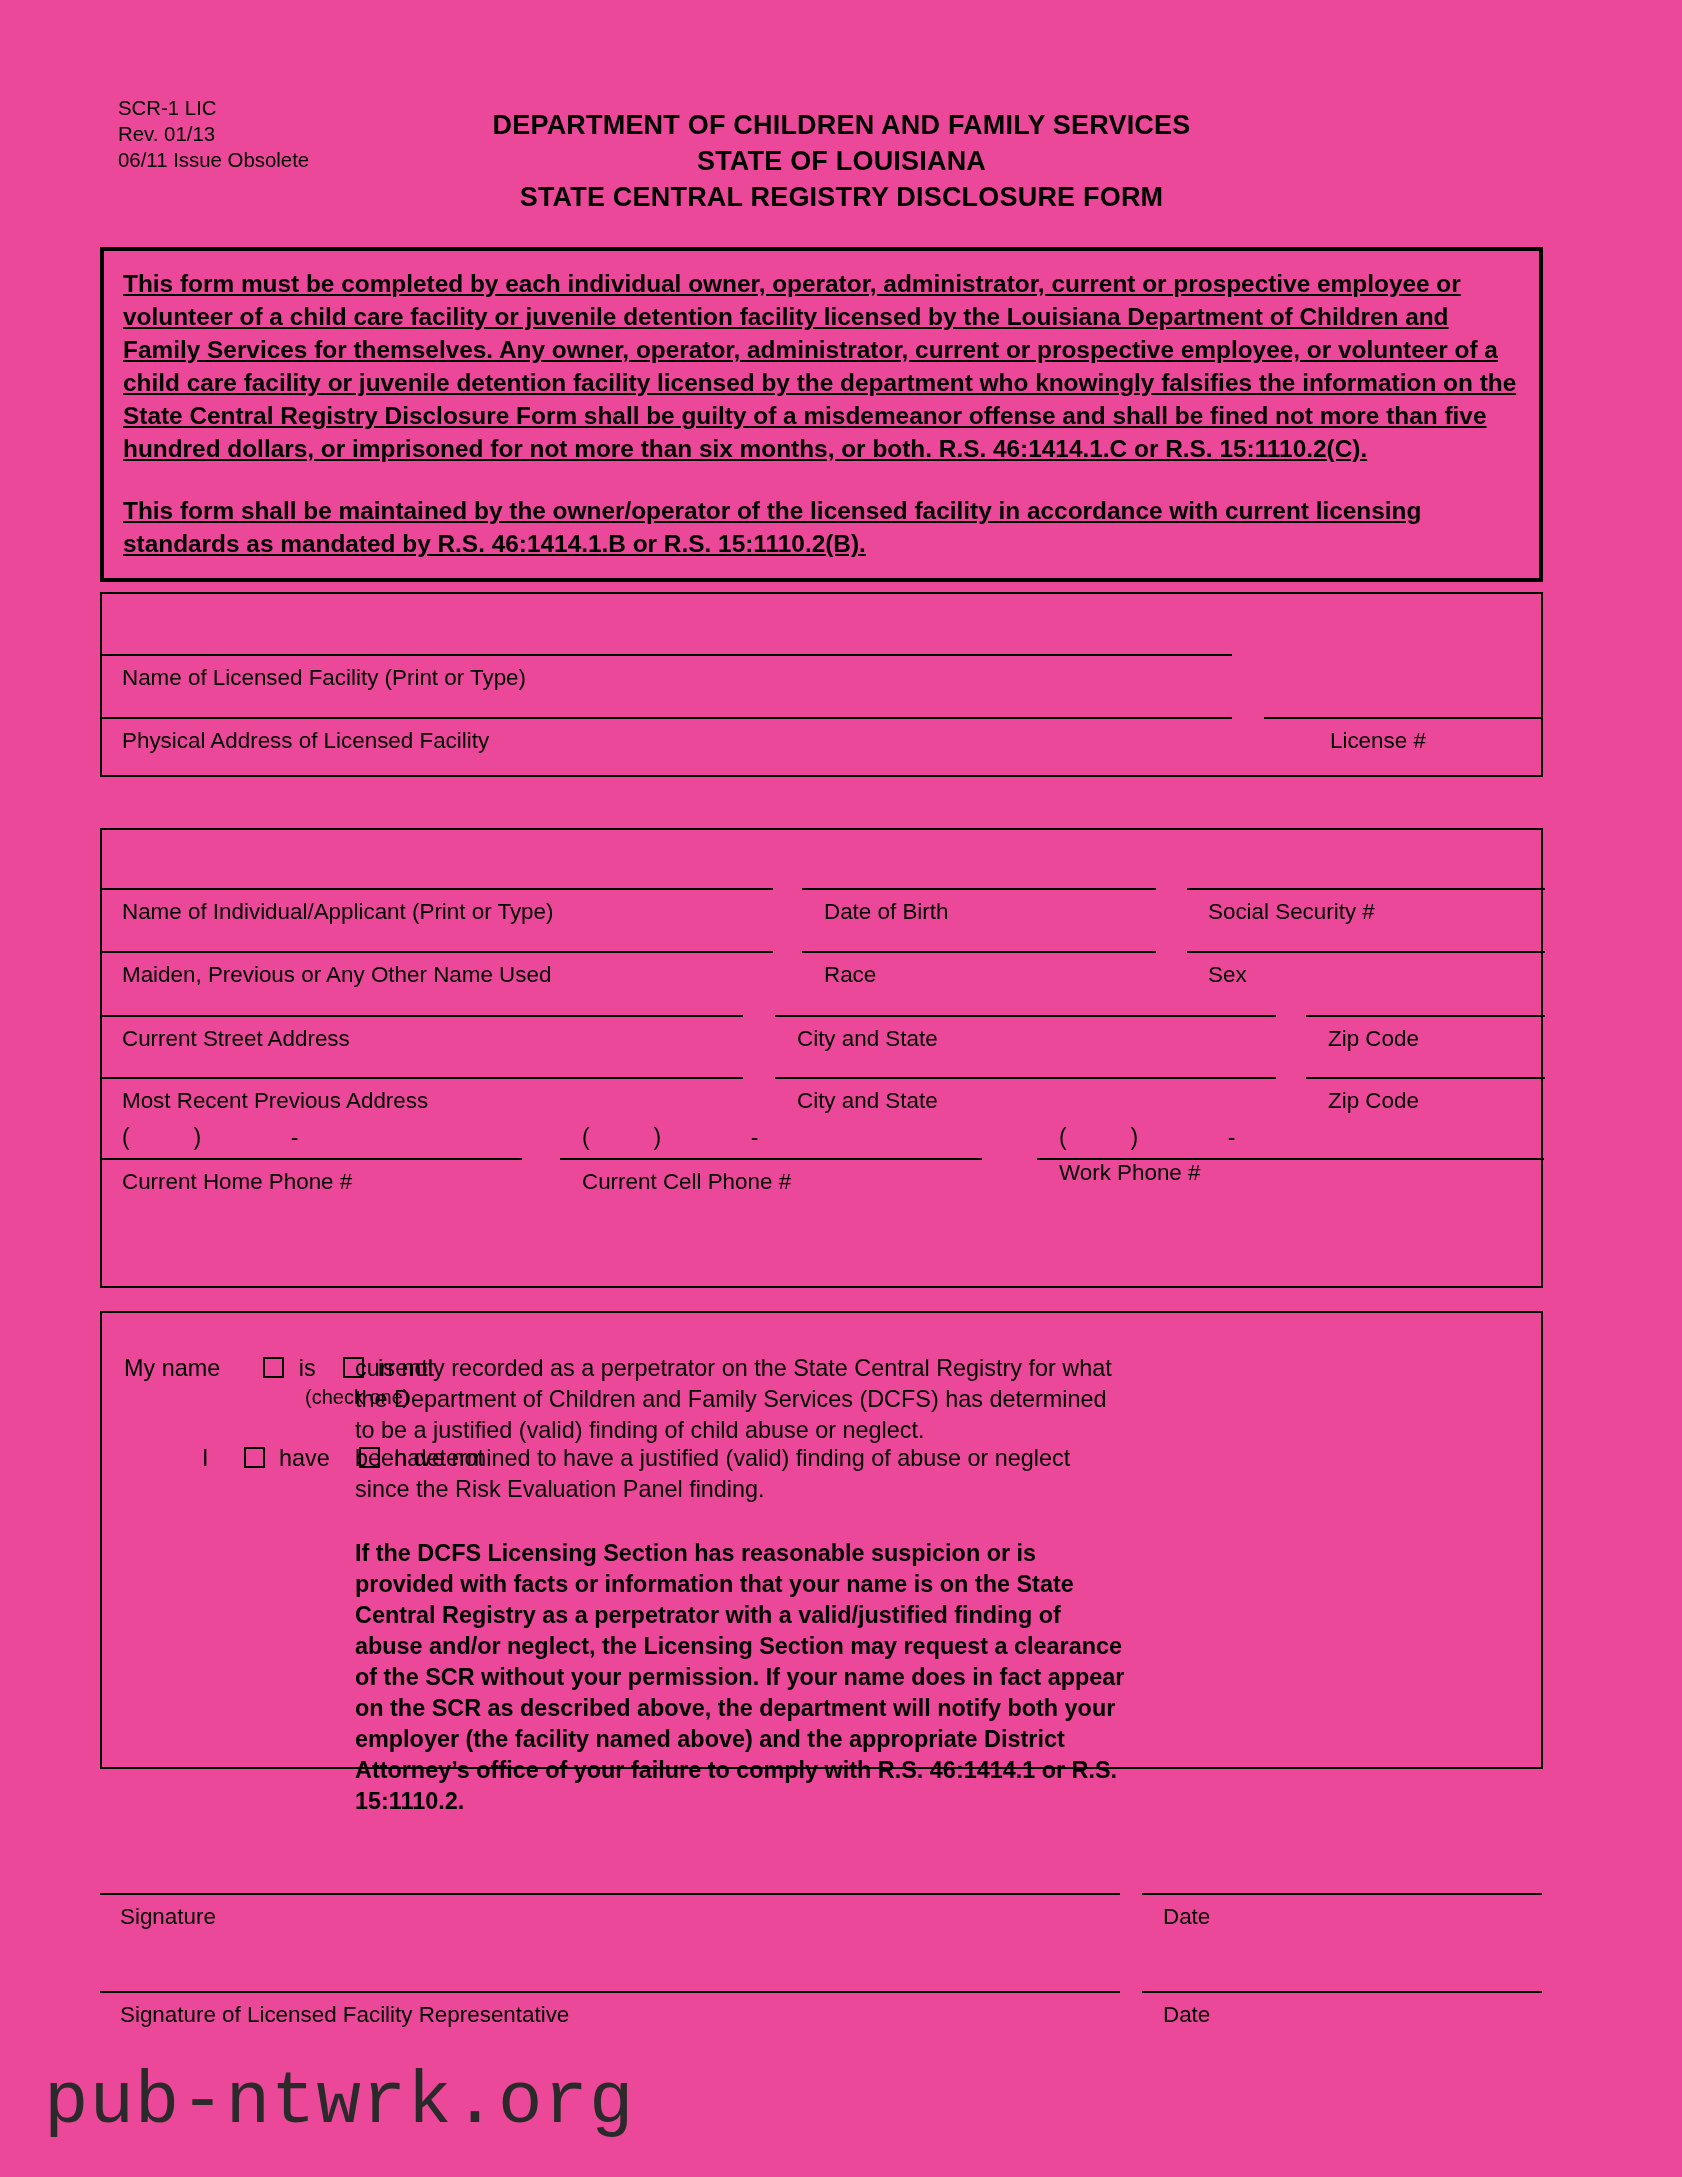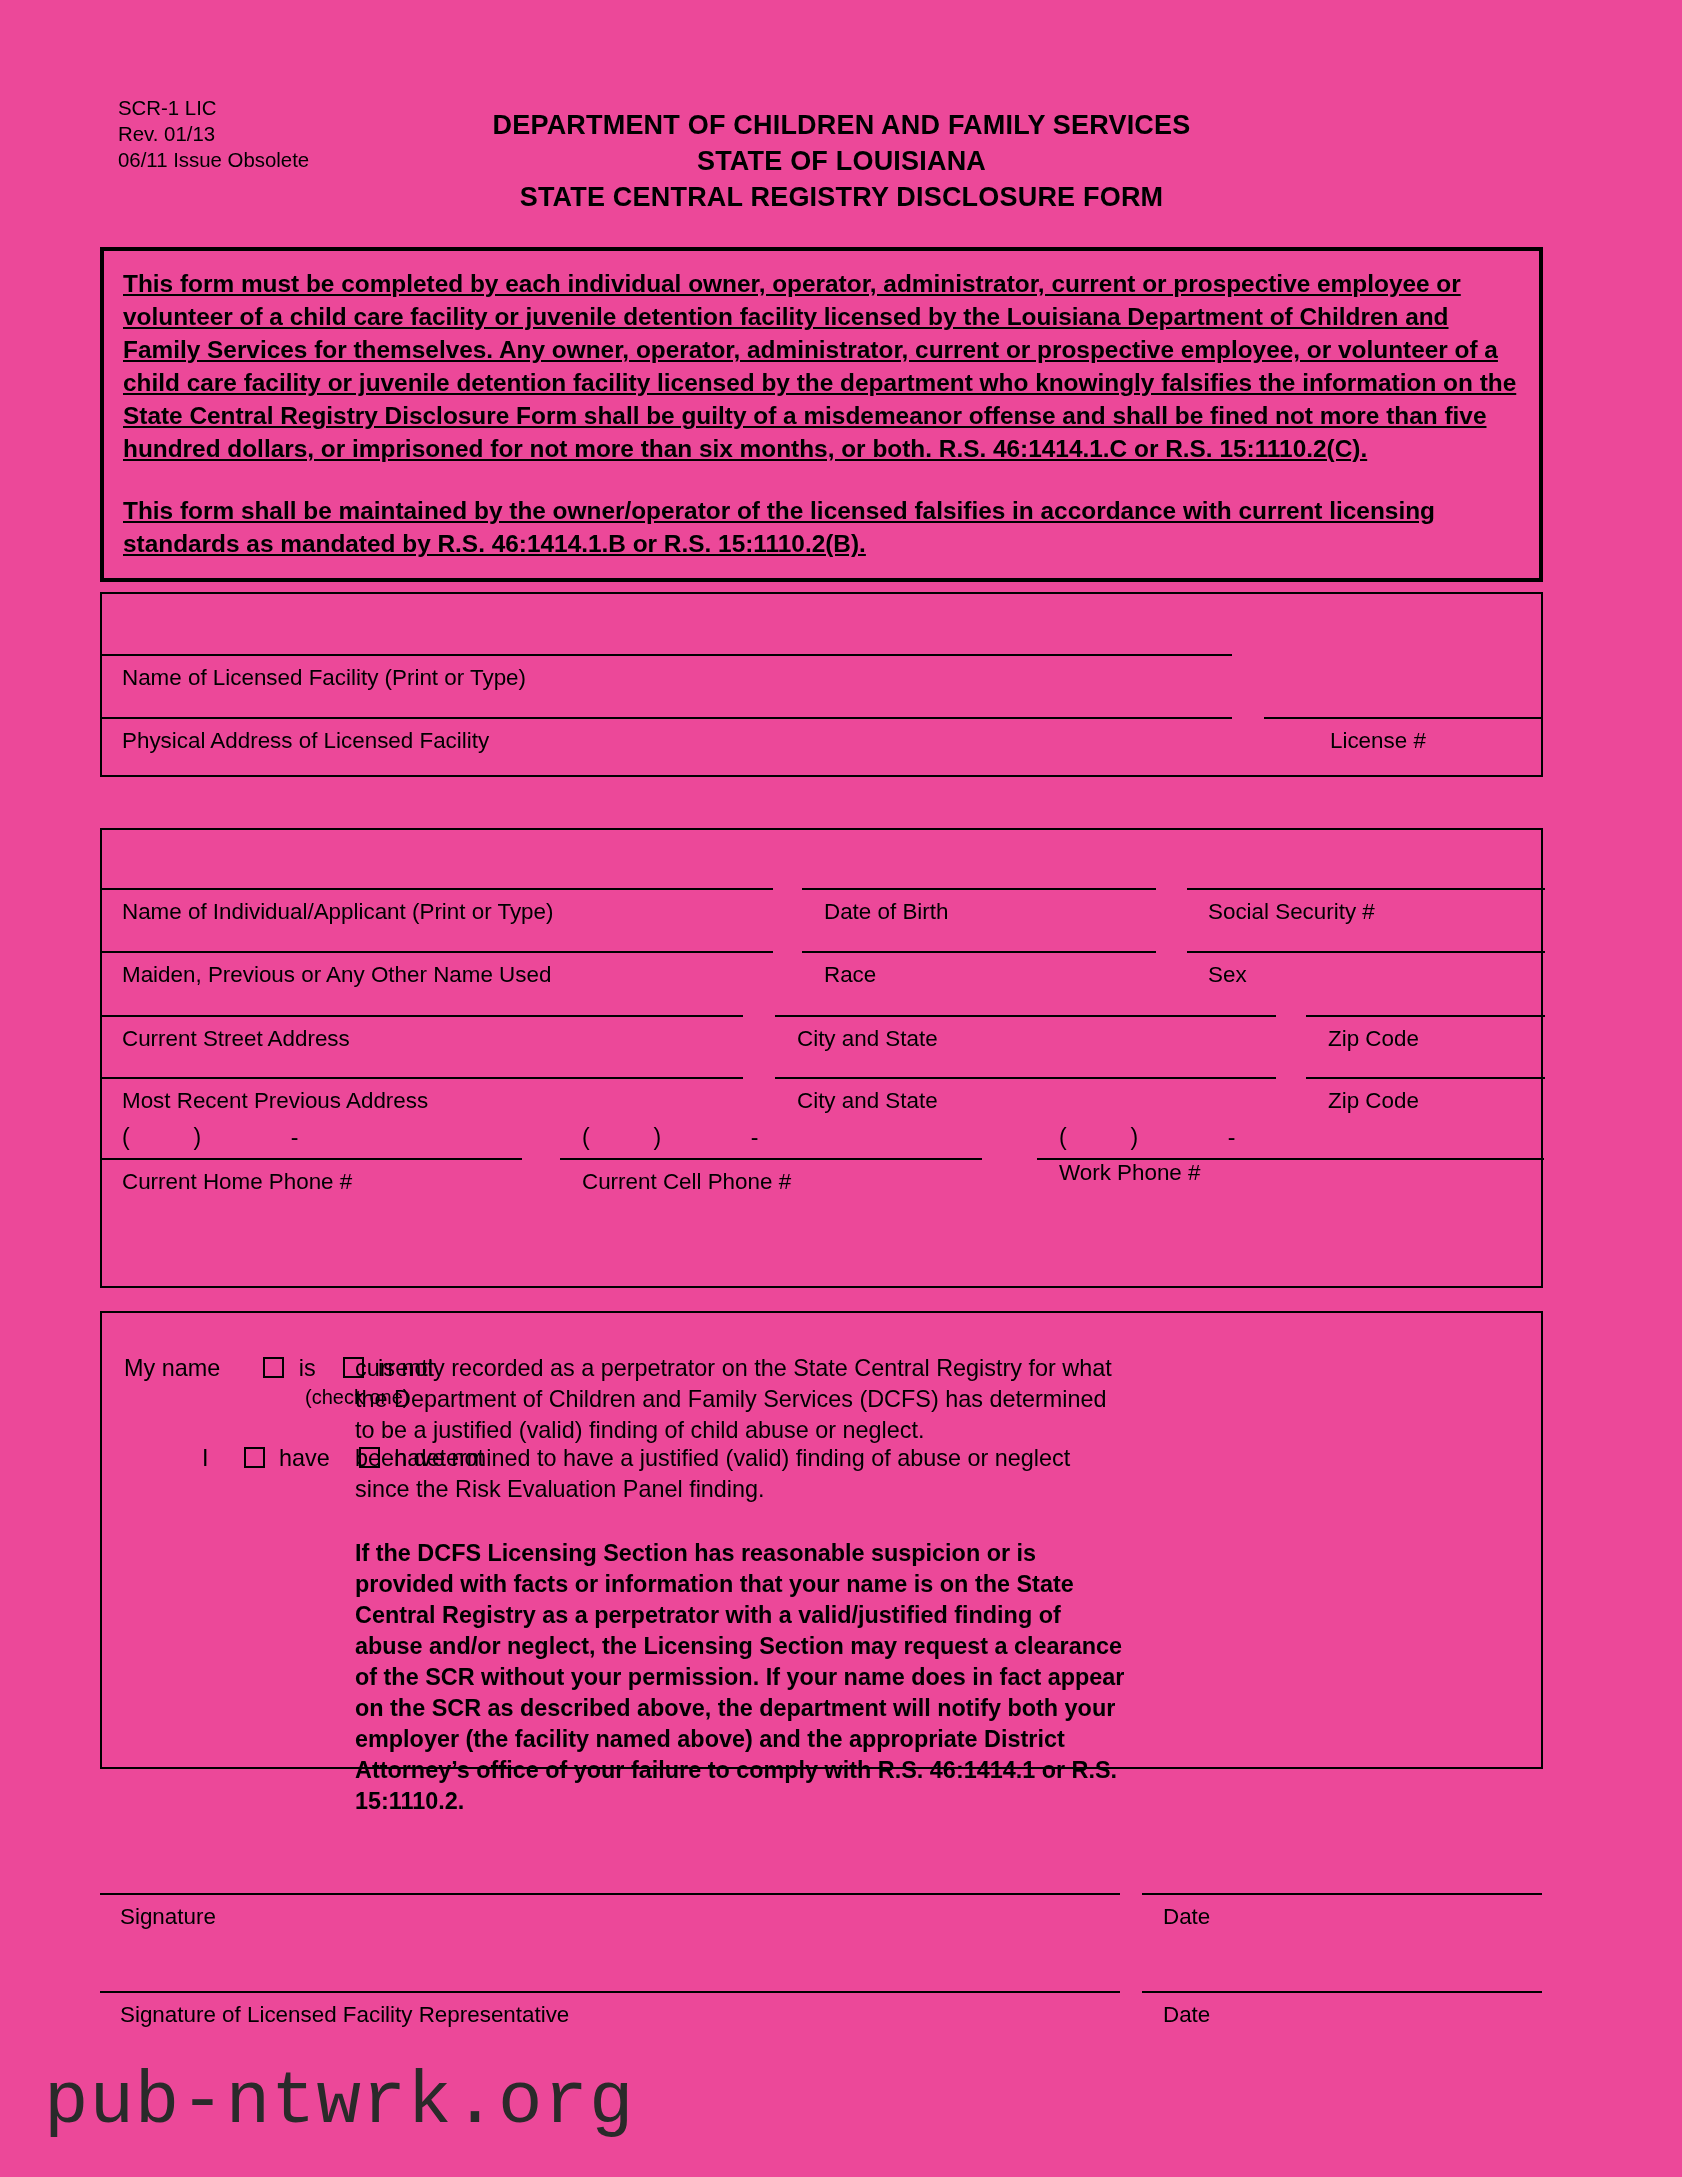--- a/index.html
+++ b/index.html
@@ -168,21 +168,21 @@
 06/11 Issue Obsolete</div>
 
   <div class="title-block">
     <div>DEPARTMENT OF CHILDREN AND FAMILY SERVICES</div>
     <div>STATE OF LOUISIANA</div>
     <div>STATE CENTRAL REGISTRY DISCLOSURE FORM</div>
   </div>
 
   <div class="notice-box">
     <p class="notice-p">This form must be completed by each individual owner, operator, administrator, current or prospective employee or volunteer of a child care facility or juvenile detention facility licensed by the Louisiana Department of Children and Family Services for themselves.  Any owner, operator, administrator, current or prospective employee, or volunteer of a child care facility or juvenile detention facility licensed by the department who knowingly falsifies the information on the State Central Registry Disclosure Form shall be guilty of a misdemeanor offense and shall be fined not more than five hundred dollars, or imprisoned for not more than six months, or both. R.S. 46:1414.1.C or R.S. 15:1110.2(C).</p>
-    <p class="notice-p">This form shall be maintained by the owner/operator of the licensed falsifies in accordance with current licensing standards as mandated by R.S. 46:1414.1.B or R.S. 15:1110.2(B).</p>
+    <p class="notice-p">This form shall be maintained by the owner/operator of the licensed facility in accordance with current licensing standards as mandated by R.S. 46:1414.1.B or R.S. 15:1110.2(B).</p>
   </div>
 
   <div class="sec-box facility-box">
 
     <div class="fline" style="left:-2px; top:60px; width:1132px;"></div>
     <div class="flabel" style="left:20px; top:71px;">Name of Licensed Facility (Print or Type)</div>
 
     <div class="fline" style="left:-2px; top:123px; width:1132px;"></div>
     <div class="flabel" style="left:20px; top:134px;">Physical Address of Licensed Facility</div>
 

